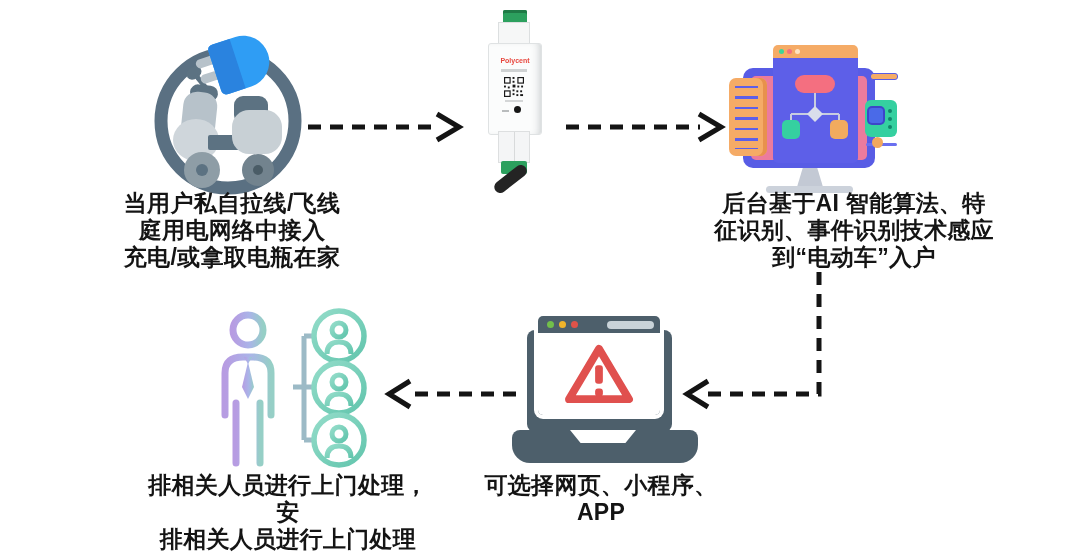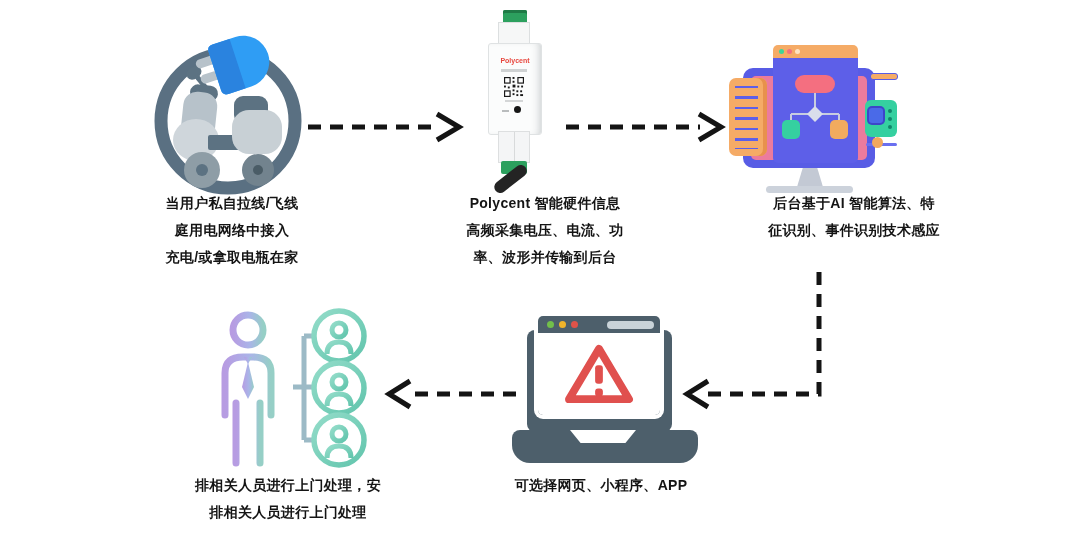--- a/index.html
+++ b/index.html
@@ -1,19 +1,19 @@
 <!DOCTYPE html>
 <html><head>
 <meta charset="utf-8">
 <style>
   html,body{margin:0;padding:0;background:#fff;}
   .stage{position:relative;width:1070px;height:560px;background:#fff;overflow:hidden;
          font-family:"Liberation Sans",sans-serif;}
   .abs{position:absolute;}
-  .cap{position:absolute;font-weight:700;font-size:14px;line-height:27px;
+  .cap{position:absolute;font-weight:700;font-size:23px;line-height:27px;
        text-align:center;color:#141414;letter-spacing:.3px;}
 
   
   .dev{position:absolute;left:483px;top:10px;width:62px;height:182px;}
   .dev .ttop{position:absolute;left:20px;top:0;width:24px;height:14px;background:#2ca05e;
              border-radius:2px;box-shadow:inset 0 3px 0 #1f7a46;}
   .dev .neckt{position:absolute;left:15px;top:12px;width:32px;height:24px;background:#f6f7f7;
               border:1px solid #dcdfe0;box-sizing:border-box;}
   .dev .body{position:absolute;left:5px;top:33px;width:52px;height:90px;background:#fbfcfc;
              border:1px solid #dfe2e3;border-radius:3px;
@@ -249,28 +249,24 @@
       <path d="M516,394 H408" stroke-dasharray="13 9"></path>
       <path d="M410,381 L389,394 L410,407"></path>
     </g>
   </svg>
 
   <div class="cap" style="left:92px;top:190px;width:280px;">
     <div>当用户私自拉线/飞线</div>
     <div>庭用电网络中接入</div>
     <div>充电/或拿取电瓶在家</div>
   </div>
-  <div class="cap" style="left:405px;top:190px;width:280px;">
-    <div>Polycent 智能硬件信息</div>
-    <div>高频采集电压、电流、功</div>
-    <div>率、波形并传输到后台</div>
-  </div>
   <div class="cap" style="left:714px;top:190px;width:280px;">
     <div>后台基于AI 智能算法、特</div>
     <div>征识别、事件识别技术感应</div>
+    <div>到“电动车”入户</div>
   </div>
   <div class="cap" style="left:461px;top:472px;width:280px;">
     <div>可选择网页、小程序、APP</div>
   </div>
   <div class="cap" style="left:148px;top:472px;width:280px;">
     <div>排相关人员进行上门处理，安</div>
     <div>排相关人员进行上门处理</div>
   </div>
 
 </div>

